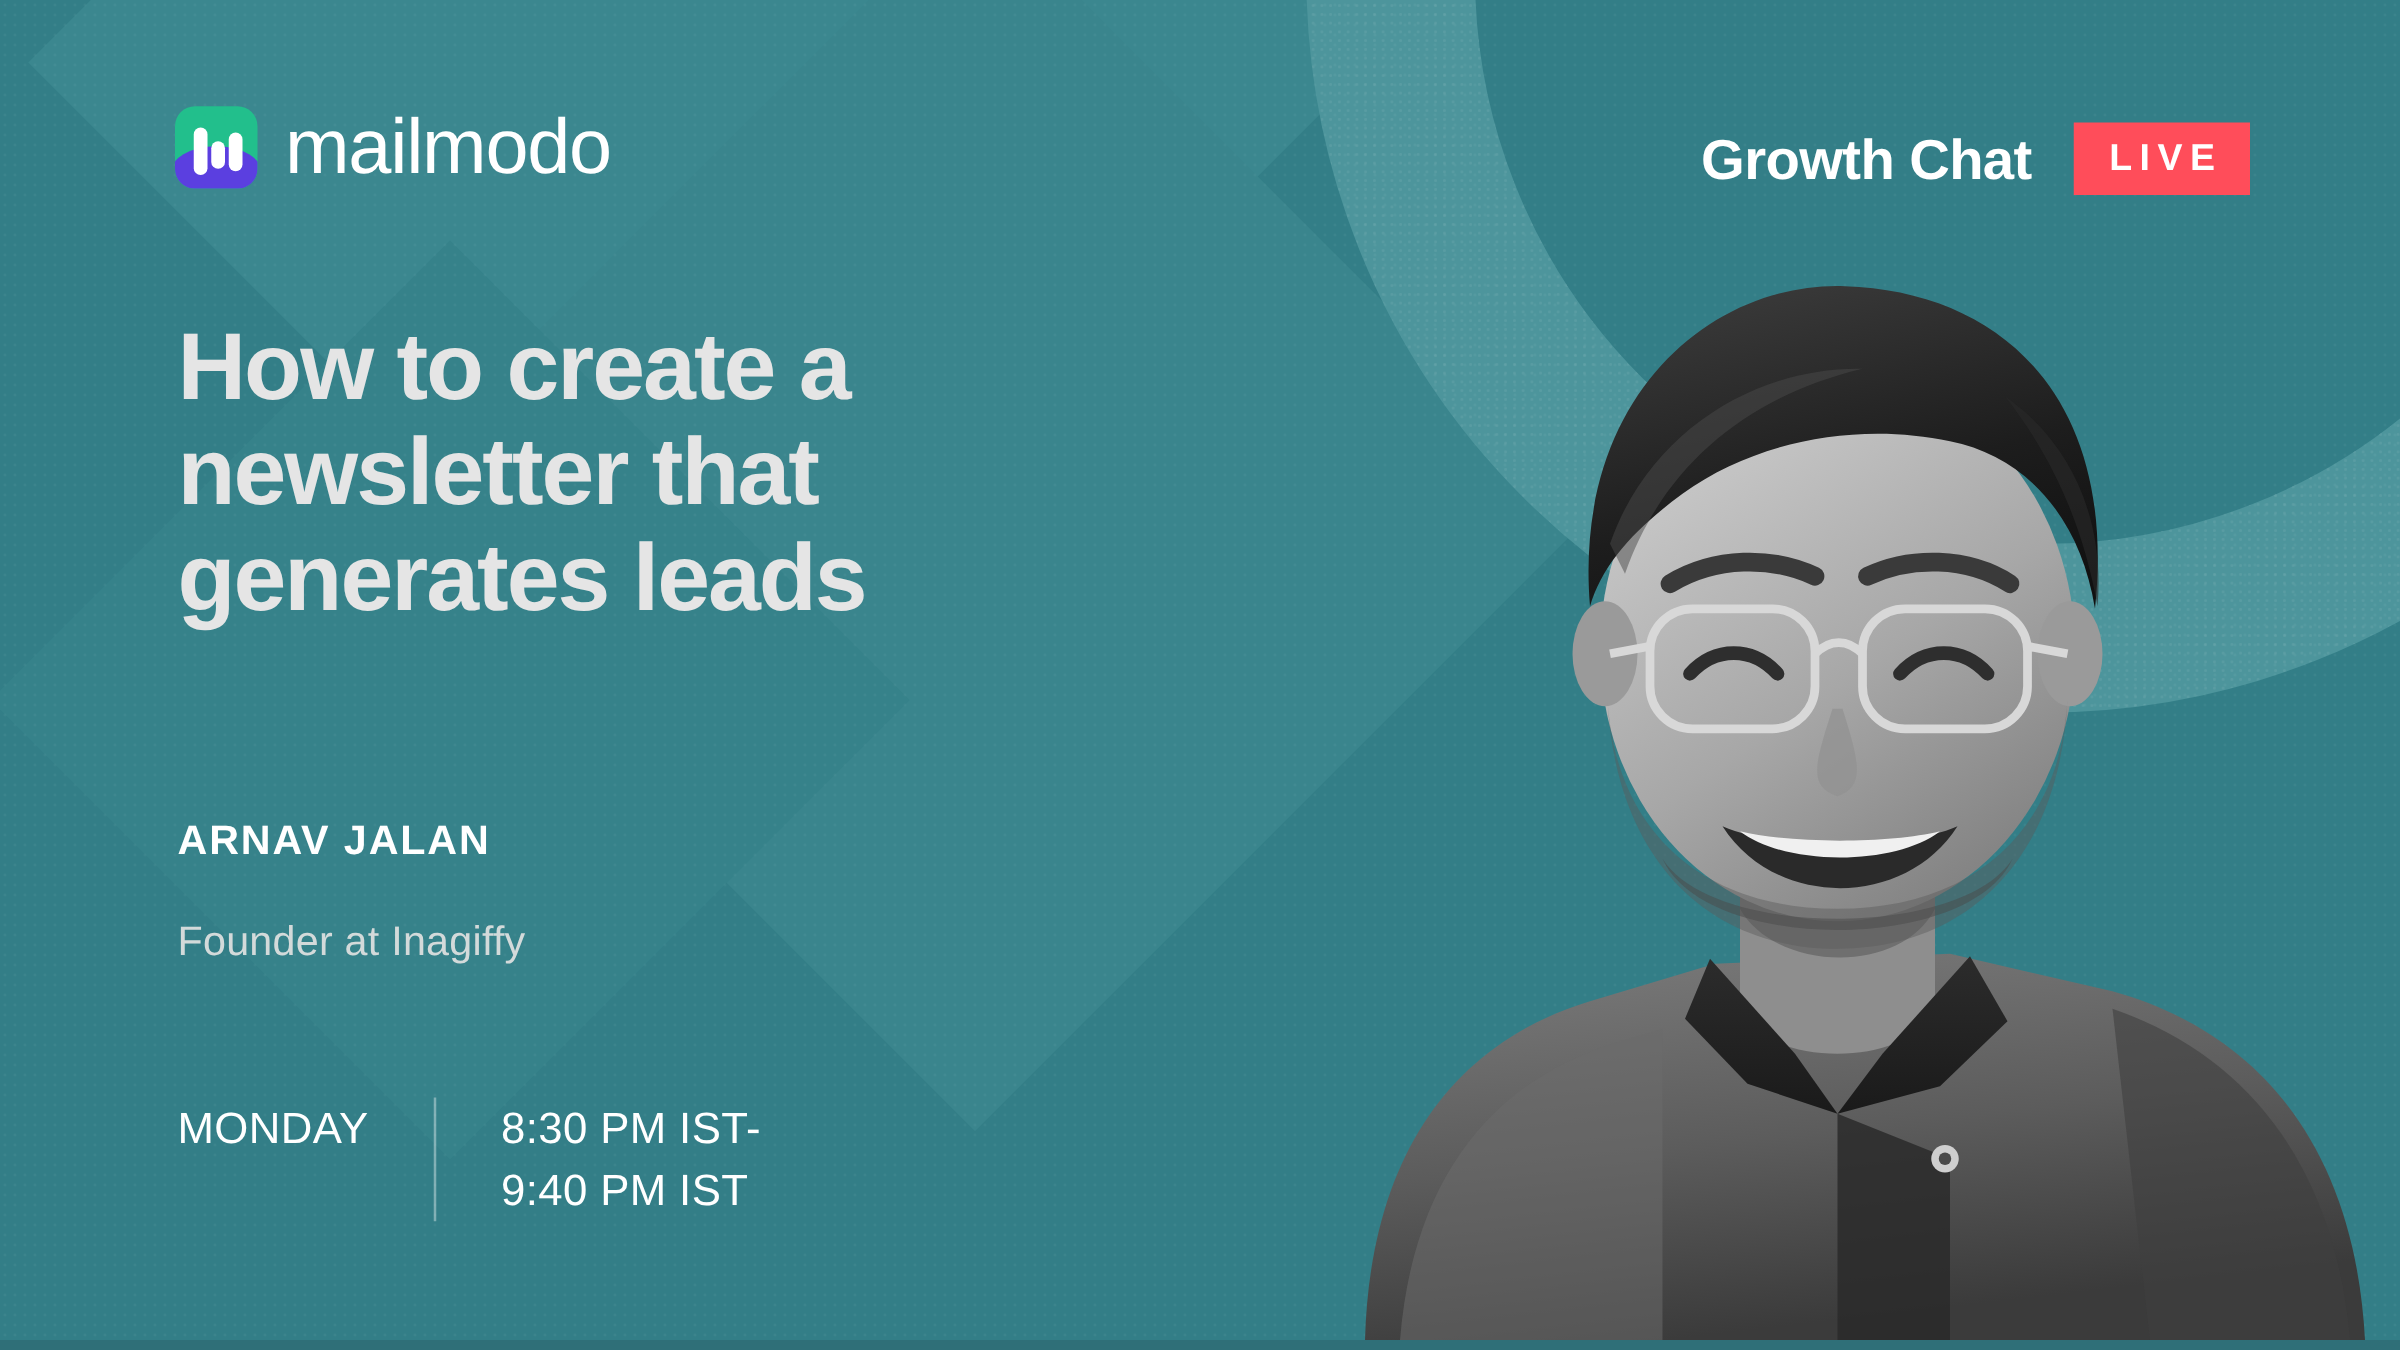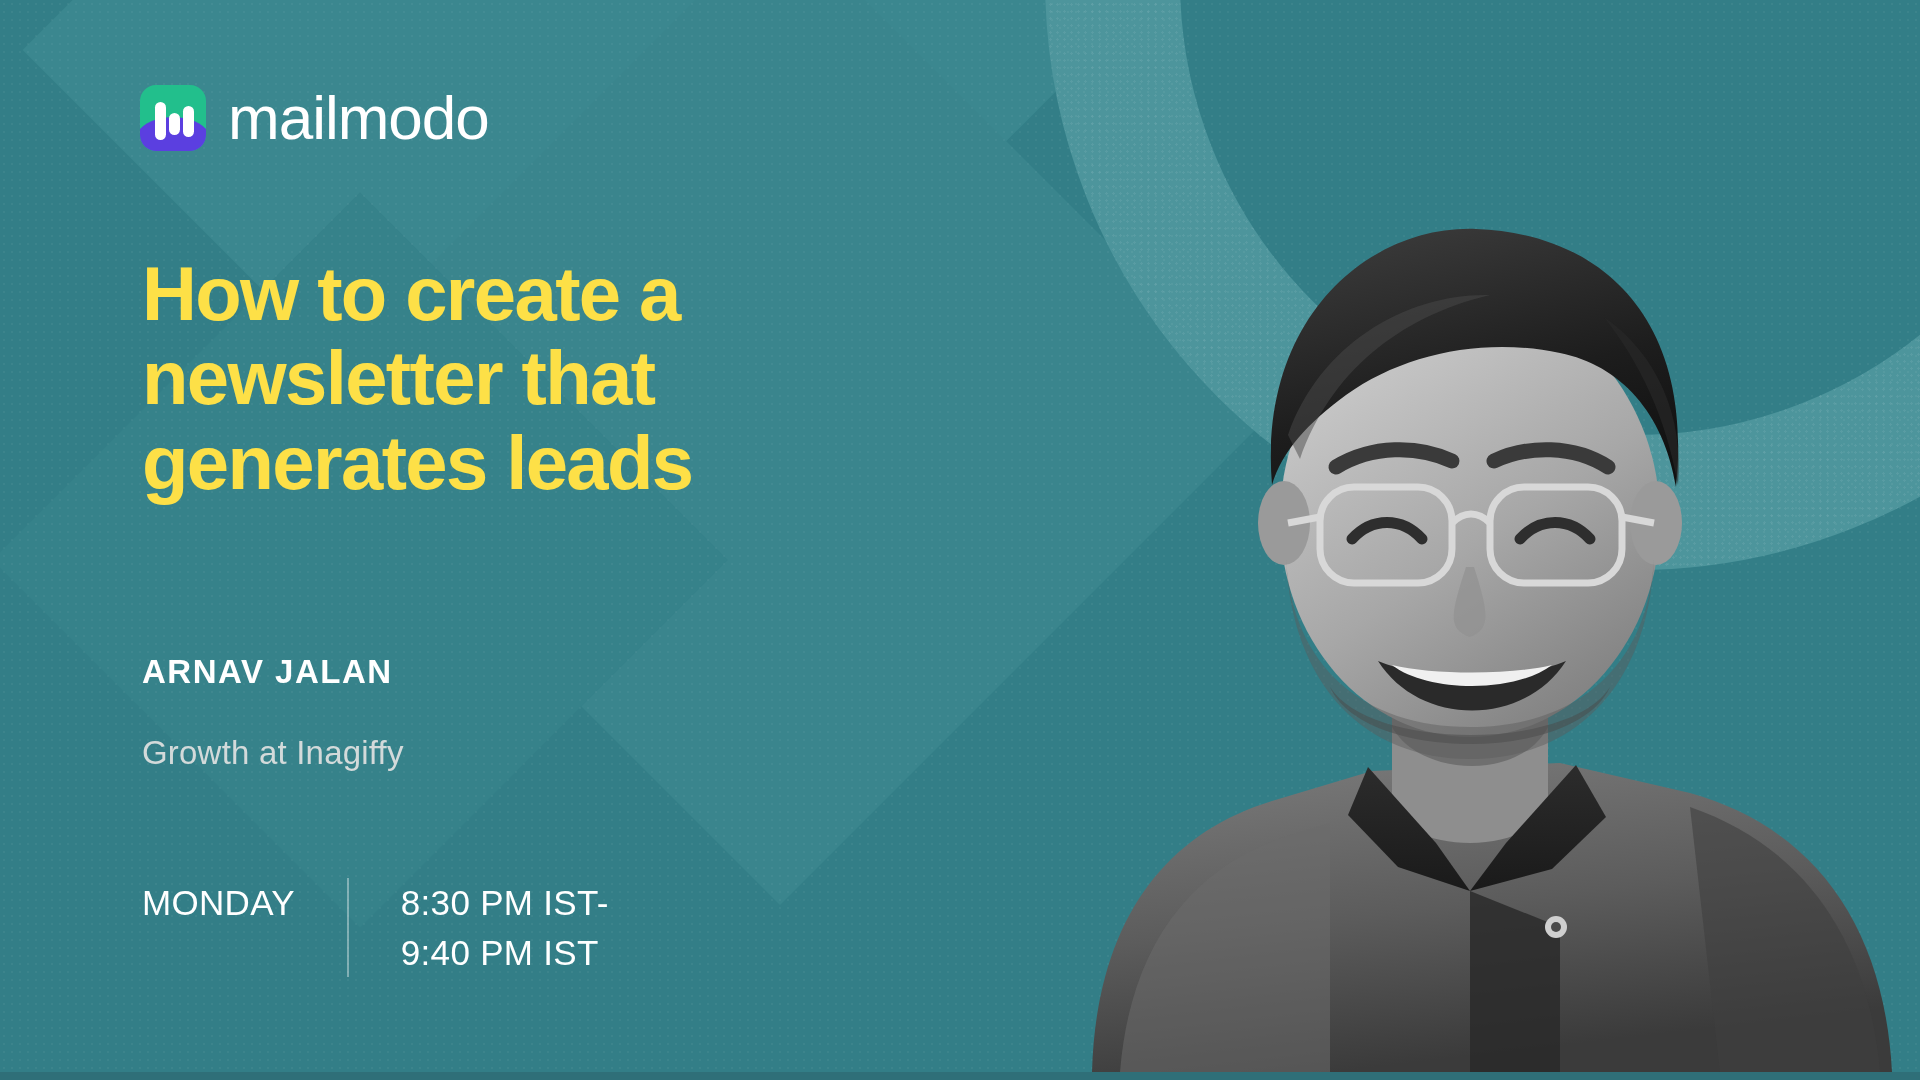--- a/index.html
+++ b/index.html
@@ -153,21 +153,21 @@
     padding: 14px 22px 14px 28px;
     line-height: 1;
   }
 
   
   .headline {
     position: absolute;
     left: 142px;
     top: 252px;
     width: 790px;
-    color: #fde047;
+    color: #e5e5e5;
     font-size: 76px;
     font-weight: 700;
     line-height: 1.11;
     letter-spacing: -1.6px;
   }
 
   .speaker-name {
     position: absolute;
     left: 142px;
     top: 655px;
@@ -314,25 +314,29 @@
   <div class="logo-row">
     <div class="logo-mark">
       <div class="wave"></div>
       <div class="bar bar1"></div>
       <div class="bar bar2"></div>
       <div class="bar bar3"></div>
     </div>
     <div class="logo-word">mailmodo</div>
   </div>
 
+  <div class="growth-chat-row">
+    <div class="growth-chat-label">Growth Chat</div>
+    <div class="live-badge">LIVE</div>
+  </div>
 
   <div class="headline">How to create a newsletter that generates leads</div>
 
   <div class="speaker-name">ARNAV JALAN</div>
-  <div class="speaker-title">Growth at Inagiffy</div>
+  <div class="speaker-title">Founder at Inagiffy</div>
 
   <div class="schedule">
     <div class="schedule-block">
       <div>MONDAY</div>
     </div>
     <div class="schedule-divider"></div>
     <div class="schedule-block">
       <div>8:30 PM IST-</div>
       <div>9:40 PM IST</div>
     </div>

